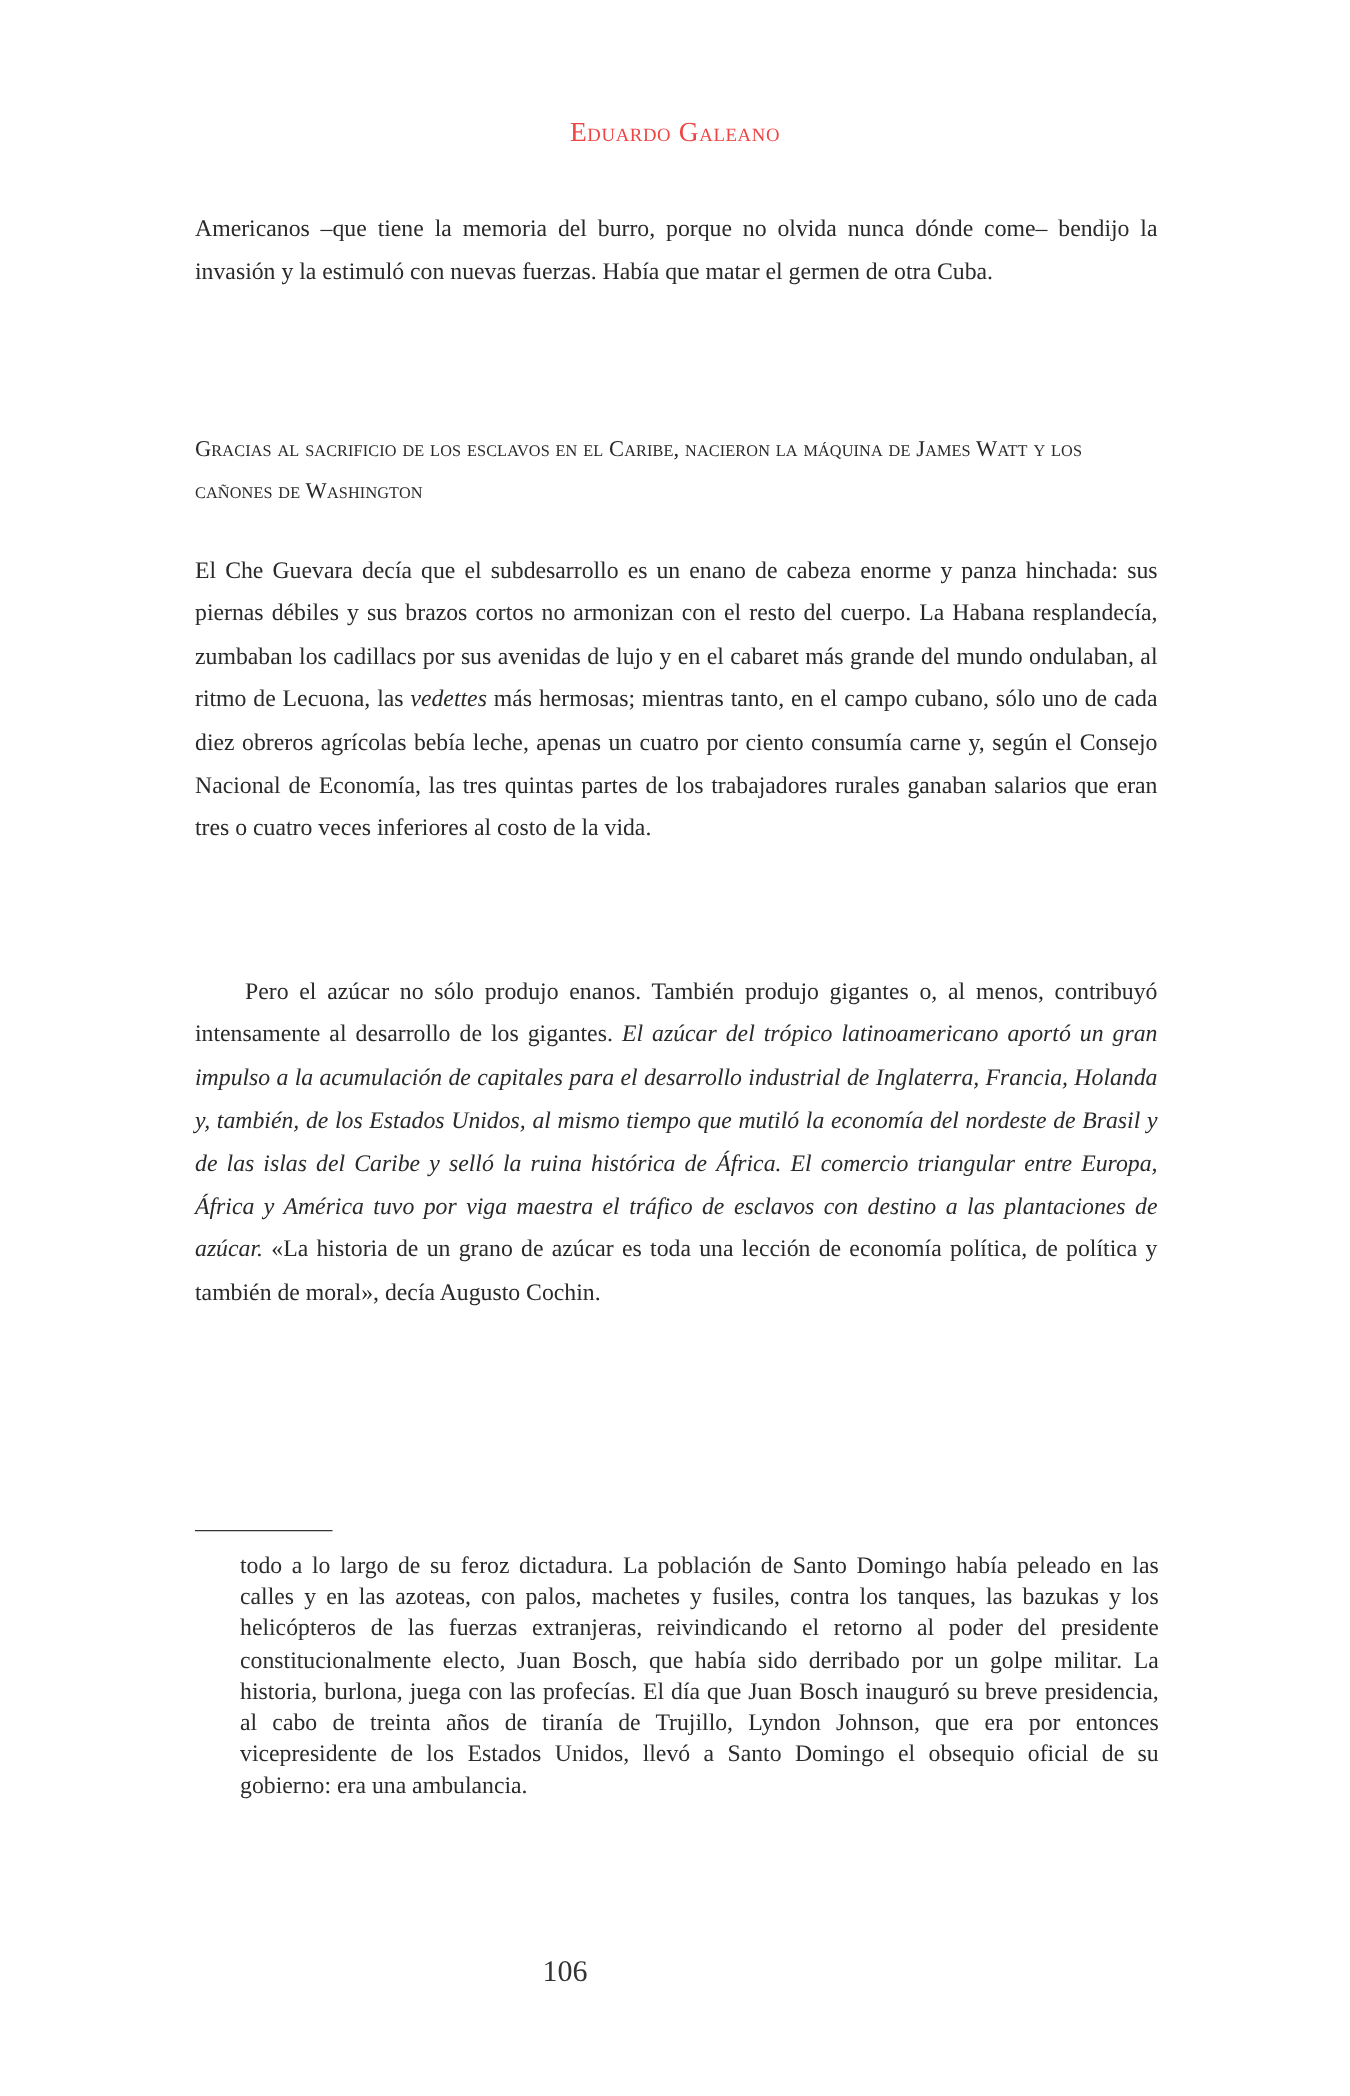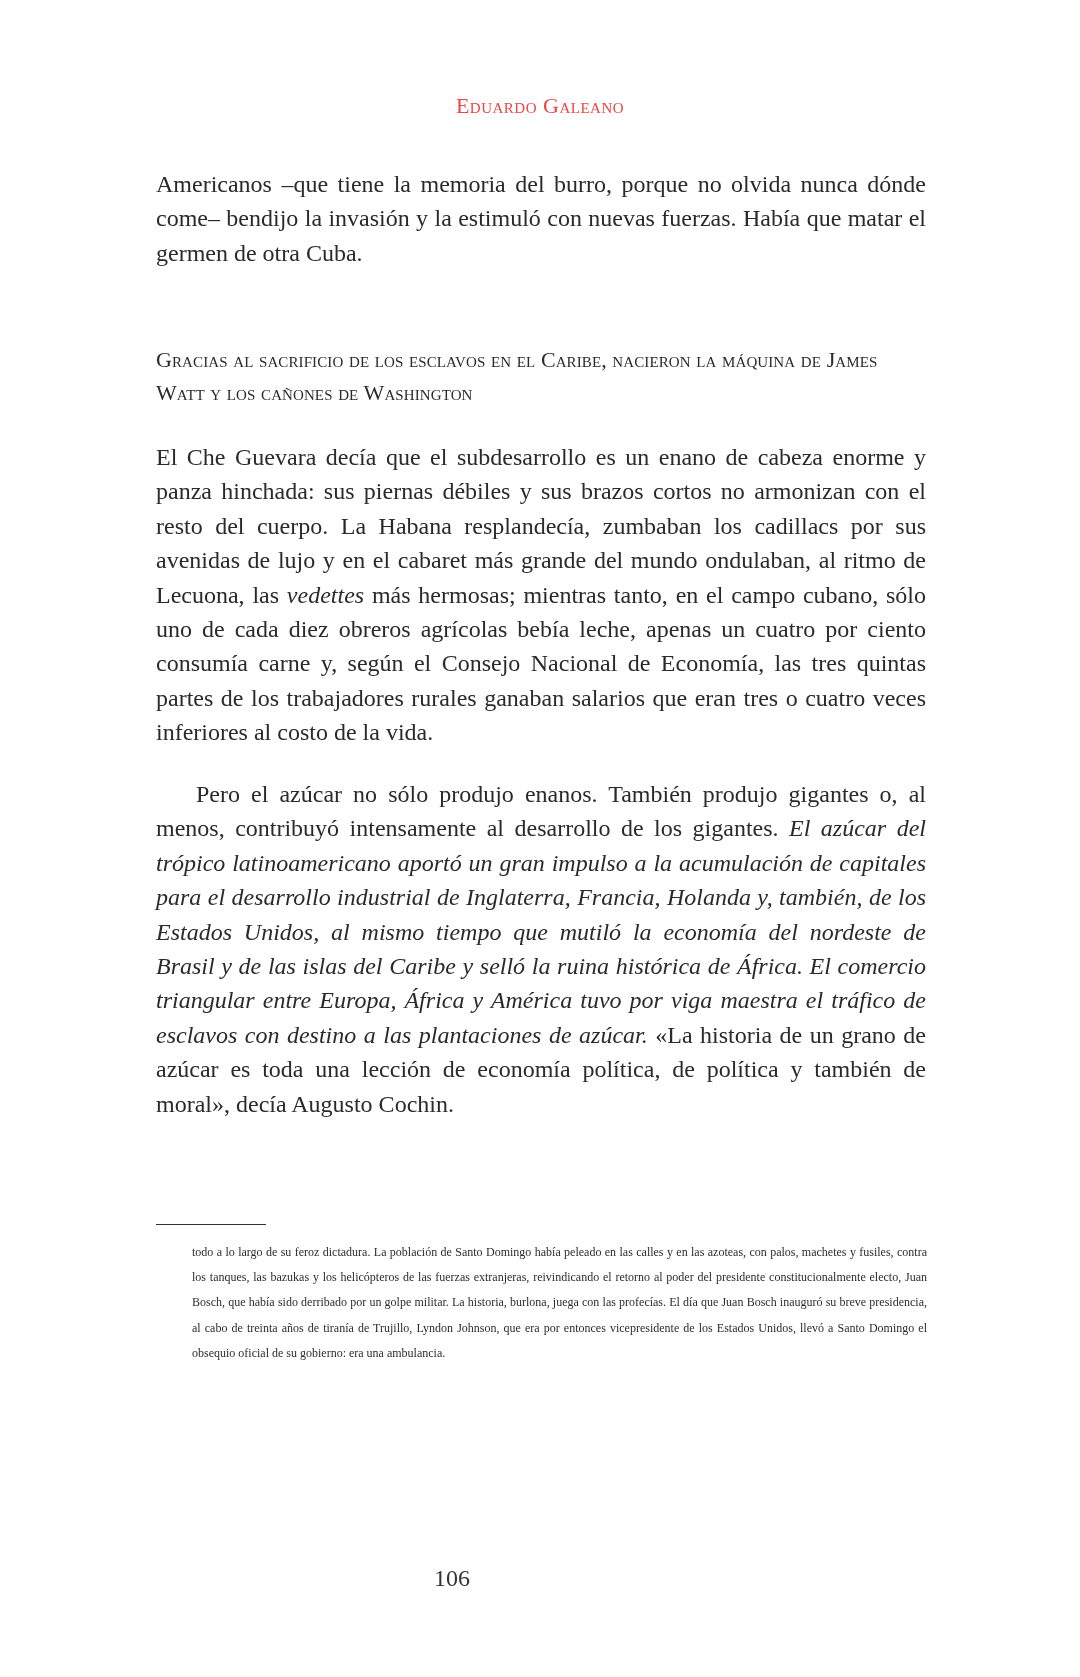--- a/index.html
+++ b/index.html
@@ -8,40 +8,40 @@
       color: #2b2b2b;
       font-family: "Liberation Serif", "DejaVu Serif", serif;
     }
     .running-head {
       position: absolute; top: 93px; left: 0; width: 1080px;
       text-align: center; font-size: 22px; letter-spacing: 0.5px;
       font-variant: small-caps; color: #ef4444;
     }
     .body-text {
       position: absolute; left: 156px; width: 770px;
-      font-size: 24px; line-height: 34.4px; text-align: justify;
+      font-size: 19px; line-height: 34.4px; text-align: justify;
       color: #2a2a2a;
     }
     .para-1 { top: 167px; }
     .section-heading {
       position: absolute; left: 156px; top: 343px; width: 770px;
-      font-size: 22px; line-height: 33px; font-variant: small-caps;
+      font-size: 18px; line-height: 33px; font-variant: small-caps;
       color: #2a2a2a; letter-spacing: 0.1px;
     }
     .para-2 { top: 440px; }
     .para-3 { top: 777px; text-indent: 40px; }
     .para p { margin: 0; }
     .italic { font-style: italic; }
     .footnote-rule {
       position: absolute; left: 156px; top: 1224px; width: 110px;
       border-top: 1.5px solid #333; height: 0;
     }
     .footnote {
       position: absolute; left: 192px; top: 1240px; width: 735px;
-      font-size: 12px; line-height: 25.2px; text-align: justify; color: #2c2c2c;
+      font-size: 19px; line-height: 25.2px; text-align: justify; color: #2c2c2c;
     }
     .page-number {
       position: absolute; top: 1565px; left: 0; width: 904px;
       text-align: center; font-size: 24px; color: #333;
     }
   </style>
 </head>
 <body>
 
 <div class="running-head">Eduardo Galeano</div>

